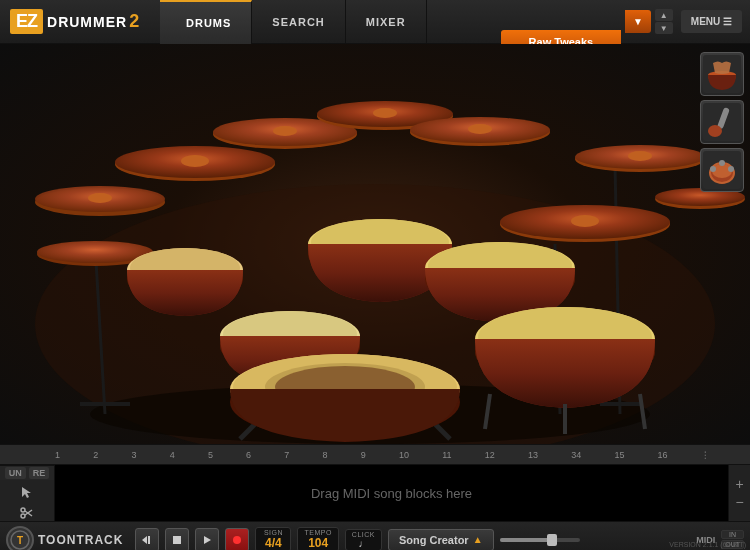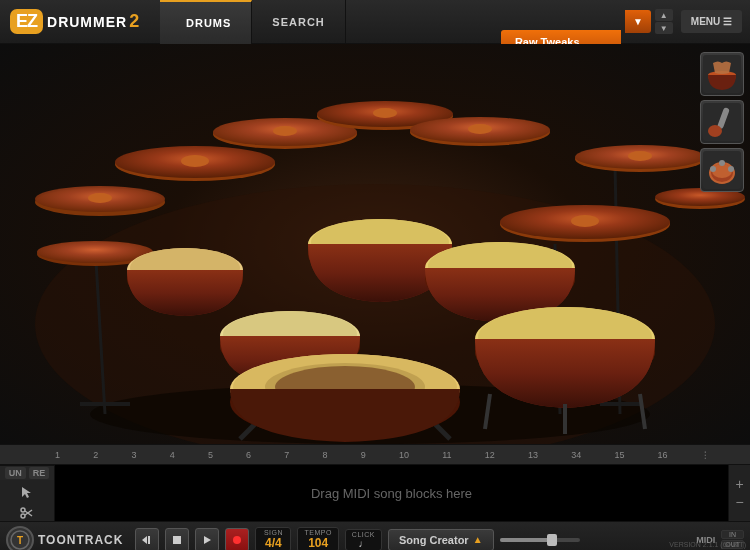--- a/index.html
+++ b/index.html
@@ -25,21 +25,21 @@
       align-items: center;
       padding: 0 10px;
       min-width: 160px;
     }
     .logo-ez {
       background: #e8a020;
       color: white;
       font-weight: bold;
       font-size: 18px;
       padding: 2px 6px;
-      border-radius: 7px;
+      border-radius: 2px;
       letter-spacing: -1px;
     }
     .logo-drummer {
       color: white;
       font-size: 14px;
       font-weight: bold;
       margin-left: 4px;
       letter-spacing: 1px;
     }
     .logo-2 {
@@ -80,21 +80,21 @@
     }
     .preset-dropdown {
       background: linear-gradient(180deg, #f0700a 0%, #c05008 100%);
       color: white;
       font-size: 11px;
       font-weight: bold;
       padding: 6px 14px;
       border-radius: 3px 0 0 3px;
       cursor: pointer;
       min-width: 120px;
-      text-align: left;
+      text-align: center;
       margin-top: 41px;
     }
     .preset-arrow {
       background: linear-gradient(180deg, #e06008 0%, #a04006 100%);
       color: white;
       padding: 6px 8px;
       border-radius: 0 3px 3px 0;
       cursor: pointer;
       font-size: 10px;
     }
@@ -415,20 +415,21 @@
 
 <div class="top-bar">
   <div class="logo-area">
     <span class="logo-ez">EZ</span>
     <span class="logo-drummer">DRUMMER</span>
     <span class="logo-2">2</span>
   </div>
   <div class="nav-tabs">
     <div class="nav-tab active">DRUMS</div>
     <div class="nav-tab">SEARCH</div>
+    <div class="nav-tab">MIXER</div>
   </div>
   <div class="preset-area">
     <div class="preset-dropdown">Raw Tweaks</div>
     <div class="preset-arrow">▼</div>
     <div class="up-down-btns">
       <div class="ud-btn">▲</div>
       <div class="ud-btn">▼</div>
     </div>
     <div class="menu-btn">MENU ☰</div>
   </div>

